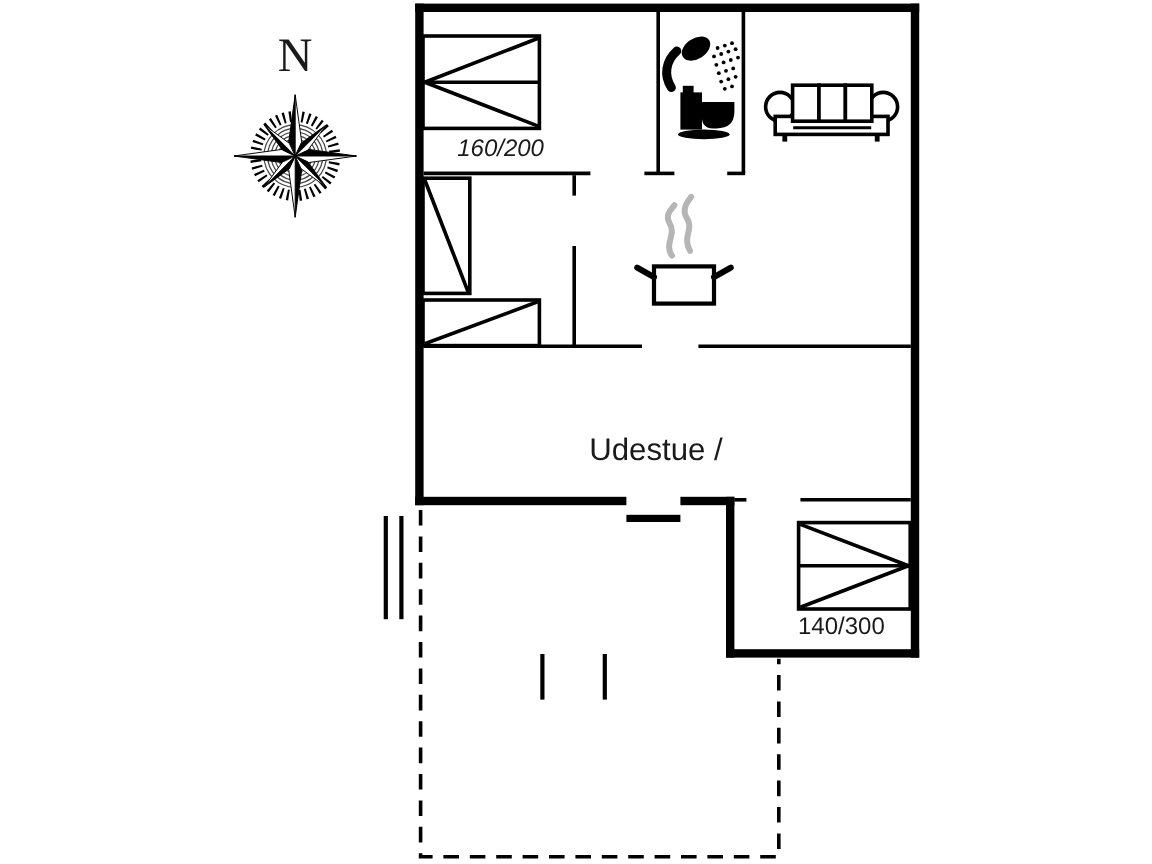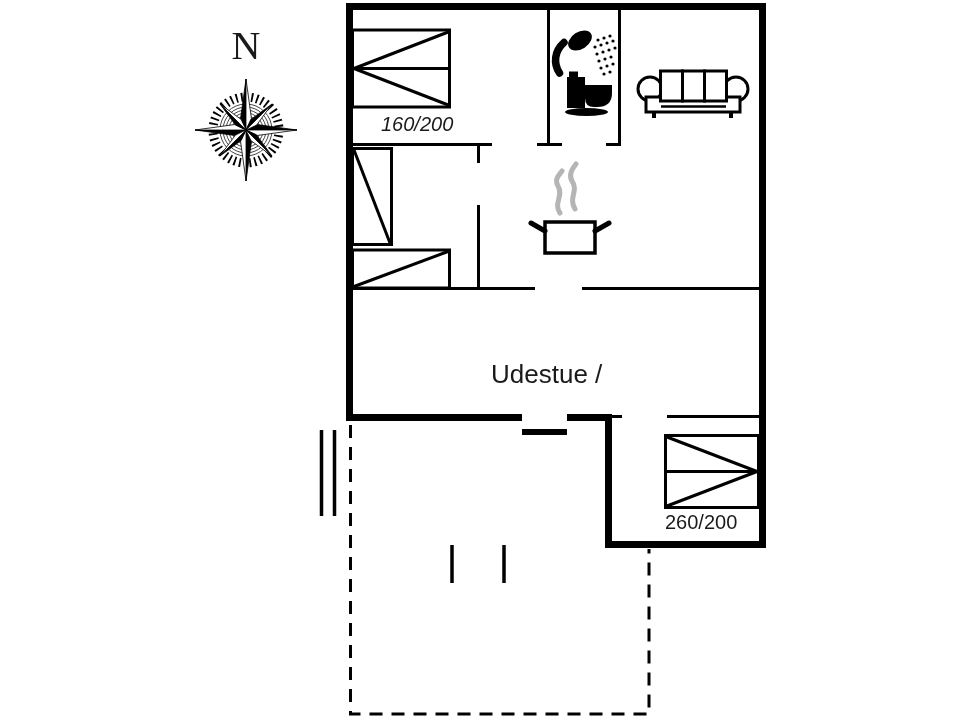--- a/index.html
+++ b/index.html
@@ -178,15 +178,15 @@
     </g>
   </svg>
 
   <div class="label compass-label" style="left:216px;top:26px;">N</div>
 
   <div class="label bed-label" style="left:381px;top:114px;font-style:italic;">160/200</div>
 
 
   <div class="label room-label" style="left:491px;top:311px;margin-top:46px;"><span>Udestue /</span><br></div>
 
-  <div class="label bed-label" style="left:665px;top:512px;">260/200</div>
+  <div class="label bed-label" style="left:665px;top:512px;">140/300</div>
 
 </div>
 
 </body></html>

